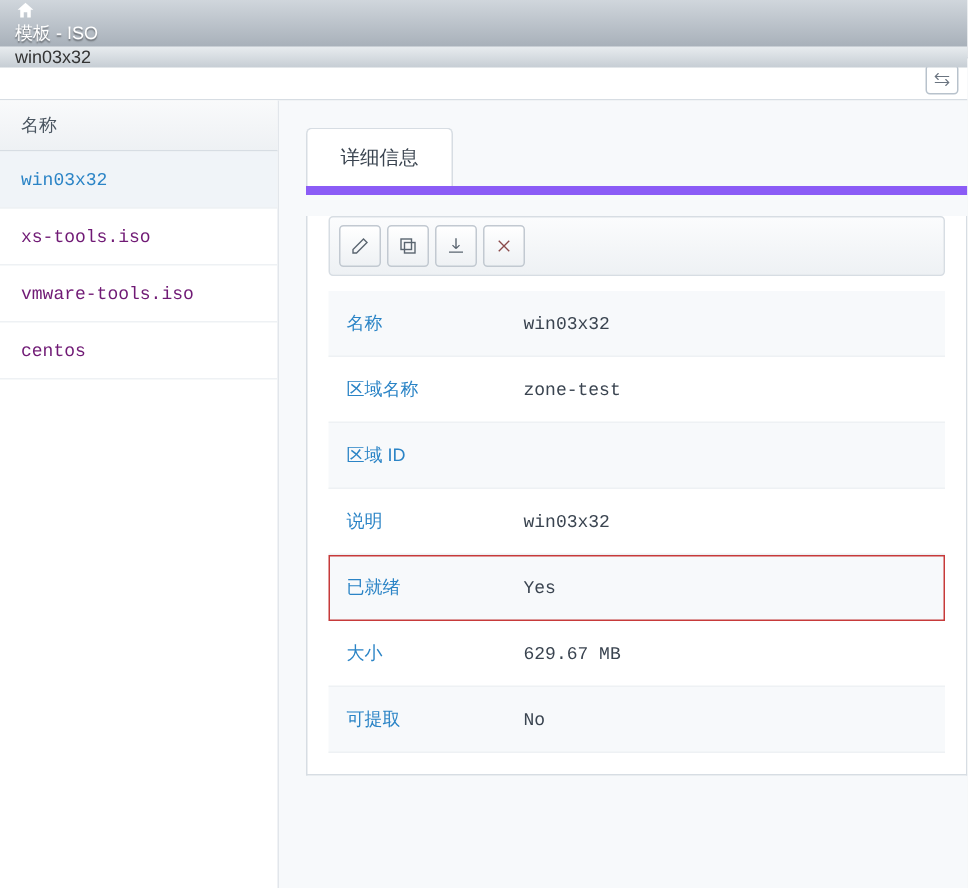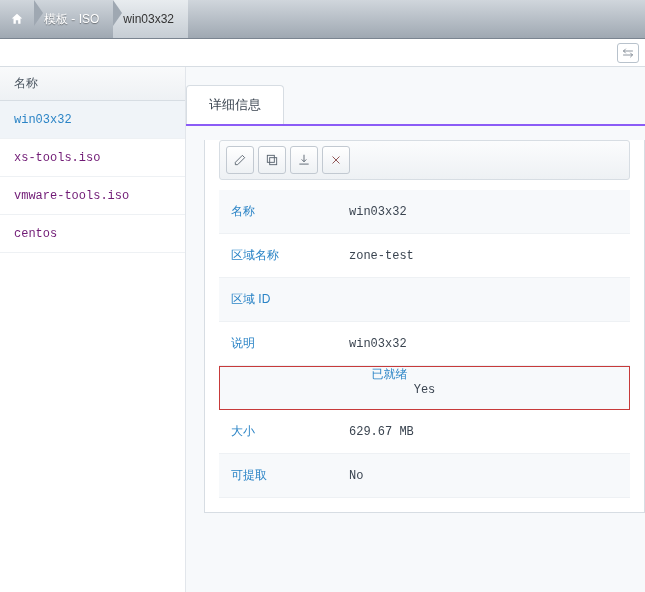--- a/index.html
+++ b/index.html
@@ -1,54 +1,54 @@
 <!DOCTYPE html>
 <html><head>
 <meta charset="utf-8">
 <style>
 * { margin: 0; padding: 0; box-sizing: border-box; font-family: "Microsoft YaHei", Arial, sans-serif; }
 body { background: #f5f5f5; width: 645px; height: 592px; overflow: hidden; font-size: 12px; }
 
-.breadcrumb { height: 39px; background: linear-gradient(#d0d6dc,#9fa8b2); display: flex; align-items: stretch; border-bottom: 1px solid #7a8490; }
+.breadcrumb { height: 39px; background: linear-gradient(#d0d6dc,#9fa8b2); display: flex; align-items: stretch; border-bottom: 1px solid #7a8490; flex-direction: column; }
 .crumb { position: relative; display: flex; align-items: center; padding: 0 14px 0 10px; color: #fff; text-shadow: 0 1px 1px rgba(0,0,0,.4); font-size: 12px; cursor: pointer; }
 .crumb.active { background: linear-gradient(#e8ecef,#c6cdd4); color: #333; text-shadow: none; }
 .crumb:not(:last-child)::after { content: ""; position: absolute; right: -9px; top: 0; border-top: 13px solid transparent; border-bottom: 13px solid transparent; border-left: 9px solid #9fa8b2; z-index: 2; }
 .crumb.home { padding: 0 10px; }
 .crumb svg { width: 14px; height: 14px; fill: #fff; }
 
 .toolbar { height: 28px; background: #fff; border-bottom: 1px solid #d7dde3; display: flex; justify-content: flex-end; align-items: center; padding: 0 6px; }
 .toggle-btn { width: 22px; height: 20px; border: 1px solid #b8c2cc; border-radius: 3px; display: flex; align-items: center; justify-content: center; cursor: pointer; }
 .toggle-btn svg { width: 12px; height: 12px; stroke: #6a7480; fill: none; stroke-width: 1.5; }
 
 .layout { display: flex; height: calc(592px - 26px - 28px); }
 
 .sidebar { width: 186px; background: #fff; border-right: 1px solid #e2e6eb; display: flex; flex-direction: column; }
 .sidebar-head { height: 34px; background: linear-gradient(#f9fafb,#eef1f4); border-bottom: 1px solid #d7dde3; display: flex; align-items: center; padding: 0 14px; color: #4a5560; font-size: 12px; }
 .sidebar-item { height: 38px; display: flex; align-items: center; padding: 0 14px; border-bottom: 1px solid #eef1f4; color: #701a75; font-family: "Courier New", monospace; font-size: 12px; cursor: pointer; }
 .sidebar-item.selected { background: #f0f4f8; color: #2b84c6; }
 
 .main { flex: 1; background: #f7f9fb; padding: 18px 0 0 0; overflow: auto; }
 
-.tabs { display: flex; border-bottom: 2px solid #8b5cf6; }
+.tabs { display: flex; border-bottom: 6px solid #8b5cf6; margin-left: 18px; }
 .tab { padding: 10px 22px; background: #fff; border: 1px solid #d7dde3; border-bottom: none; border-radius: 4px 4px 0 0; color: #3a4450; font-size: 13px; cursor: pointer; }
 
 .panel { background: #fff; margin: 0 0 0 18px; border: 1px solid #d7dde3; border-top: none; padding: 0; }
 
 .action-bar { margin: 14px 14px 10px; border: 1px solid #d7dde3; border-radius: 3px; background: linear-gradient(#fbfcfd,#eef1f4); height: 40px; display: flex; align-items: center; padding: 0 6px; gap: 4px; }
 .action-btn { width: 28px; height: 28px; border: 1px solid #c2c9d1; border-radius: 3px; background: linear-gradient(#fff,#eef1f4); display: flex; align-items: center; justify-content: center; cursor: pointer; }
 .action-btn svg { width: 14px; height: 14px; stroke: #5a6570; fill: none; stroke-width: 1.6; }
 .action-btn.close svg { stroke: #8a4a4a; }
 
 .details { margin: 0 14px 14px; }
 .row { display: flex; align-items: center; height: 44px; border-bottom: 1px solid #eef1f4; }
 .row:nth-child(odd) { background: #f7f9fb; }
 .row:nth-child(even) { background: #fff; }
 .row .label { width: 130px; padding-left: 12px; color: #2b84c6; font-size: 12px; }
 .row .value { flex: 1; color: #3a4450; font-family: "Courier New", monospace; font-size: 12px; }
-.row.highlight { outline: 1px solid #c73a3a; outline-offset: -1px; position: relative; z-index: 1; flex-direction: column; }
+.row.highlight { outline: 1px solid #c73a3a; outline-offset: -1px; position: relative; z-index: 1; }
 </style>
 </head>
 <body>
 
 <div class="breadcrumb">
   <div class="crumb home">
     <svg viewBox="0 0 24 24">
         <path d="M12 3l9 8h-3v9h-4v-6H10v6H6v-9H3z"></path>
       </svg>
   </div>

